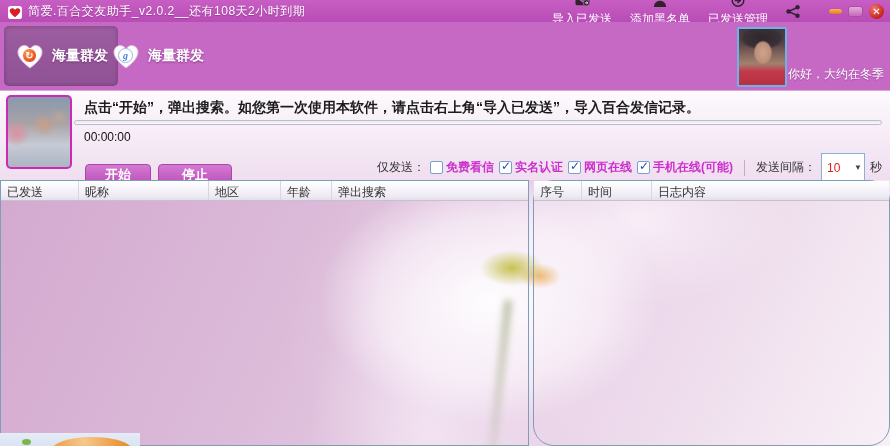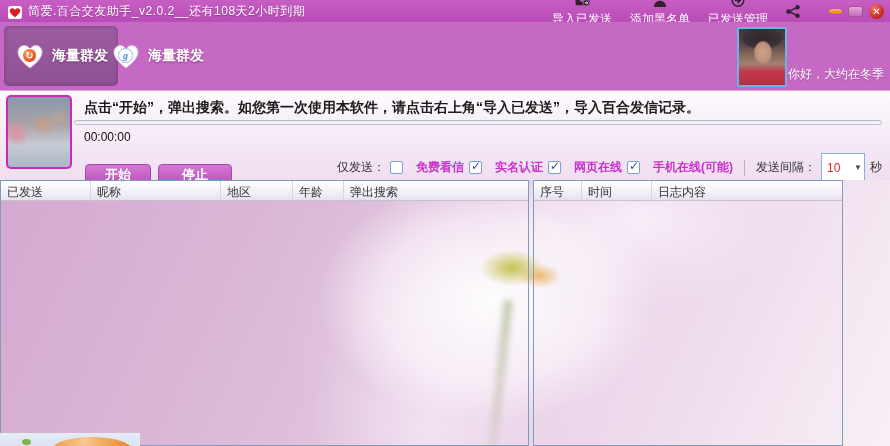--- a/index.html
+++ b/index.html
@@ -63,21 +63,21 @@
   .control-strip { position:absolute; top:127px; left:0; width:890px; height:53px;
     background:linear-gradient(180deg,#f8eef8 0%,#efdeef 100%); }
   .timer { position:absolute; left:84px; top:3px; font-size:12px; color:#111; }
   .btn { position:absolute; top:37px; width:66px; height:21px; border:1px solid #a946a9; border-radius:4px;
     background:linear-gradient(180deg,#d47ad2 0%,#bb50bb 100%); color:#fff; font-size:13px; font-weight:bold;
     cursor:pointer; font-family:inherit; }
   .btn.start { left:85px; }
   .btn.stop { left:158px; width:74px; }
   .filters { position:absolute; right:8px; top:26px; display:flex; align-items:center; gap:5px;
     font-size:12px; color:#333; white-space:nowrap; }
-  .cb-item { display:flex; align-items:center; gap:13px; cursor:pointer; }
+  .cb-item { display:flex; align-items:center; gap:3px; cursor:pointer; }
   .cb { width:13px; height:13px; background:#fff; border:1px solid #7a9ecf; border-radius:2px; position:relative; }
   .cb.checked::after { content:"✓"; position:absolute; left:1px; top:-3px; font-size:12px; font-weight:bold; color:#2a48a8; }
   .cb-label { color:#cc2fcc; font-weight:bold; }
   .vsep { width:1px; height:16px; background:#c9a8c9; margin:0 6px; }
   .select { display:inline-flex; align-items:center; justify-content:space-between; width:44px; height:29px;
     background:#fff; border:1px solid #8ab0d8; padding:0 2px 0 5px; cursor:pointer; }
   .sel-val { color:#e02222; font-size:12px; }
   .sel-arrow { font-size:8px; color:#444; }
 
   
@@ -89,26 +89,26 @@
       radial-gradient(ellipse 210px 120px at 640px 40px, rgba(250,242,250,0.85) 0%, rgba(250,242,250,0) 70%),
       radial-gradient(ellipse 170px 230px at 430px 250px, rgba(246,234,246,0.75) 0%, rgba(246,234,246,0) 70%),
       radial-gradient(ellipse 320px 240px at 520px 140px, rgba(240,220,240,0.5) 0%, rgba(240,220,240,0) 75%),
       linear-gradient(115deg,#d3a8d0 0%,#dcbad9 35%,#e9d3e7 65%,#f4e8f2 90%,#f8f0f6 100%); }
   .stem { position:absolute; left:496px; top:120px; width:9px; height:150px;
     background:linear-gradient(180deg,rgba(150,160,115,0.55),rgba(150,160,115,0.15));
     transform:rotate(6deg); filter:blur(3px); }
 
   .panel { position:absolute; top:0; height:266px; border:1px solid #7f9db9; background:rgba(255,255,255,0.02); }
   .panel.left { left:0; width:529px; }
-  .panel.right { left:533px; width:310px; }
+  .panel.right { left:533px; width:357px;border-radius:21px; }
   .phead { display:flex; height:20px; background:linear-gradient(180deg,#ffffff 0%,#eeeaf4 80%,#e4e0ec 100%);
     border-bottom:1px solid #c5c2cc; }
   .hcell { font-size:12px; color:#333; padding:3px 0 0 6px; border-right:1px solid #d9d5e1; cursor:pointer;
     overflow:hidden; white-space:nowrap; }
-  .lc0{width:90px;} .lc1{width:130px;} .lc2{width:72px;} .lc3{width:51px;} .lc4{flex:1; border-right:none;}
+  .lc0{width:78px;} .lc1{width:130px;} .lc2{width:72px;} .lc3{width:51px;} .lc4{flex:1; border-right:none;}
   .rc0{width:48px;} .rc1{width:70px;} .rc2{flex:1; border-right:none;}
   .pbody { height:245px; }
 
   
   .peek { position:absolute; left:0; top:253px; width:140px; height:13px; overflow:hidden;
     background:linear-gradient(180deg,#e6ecf7,#dae3f1); }
   .peek-orange { position:absolute; left:52px; top:4px; width:80px; height:26px; border-radius:50%;
     background:radial-gradient(circle at 40% 20%,#f6c98e,#ef9b43 60%,#e2812a); }
   .peek-green { position:absolute; left:22px; top:6px; width:9px; height:6px; border-radius:50%; background:#7ab648; }
 </style>

